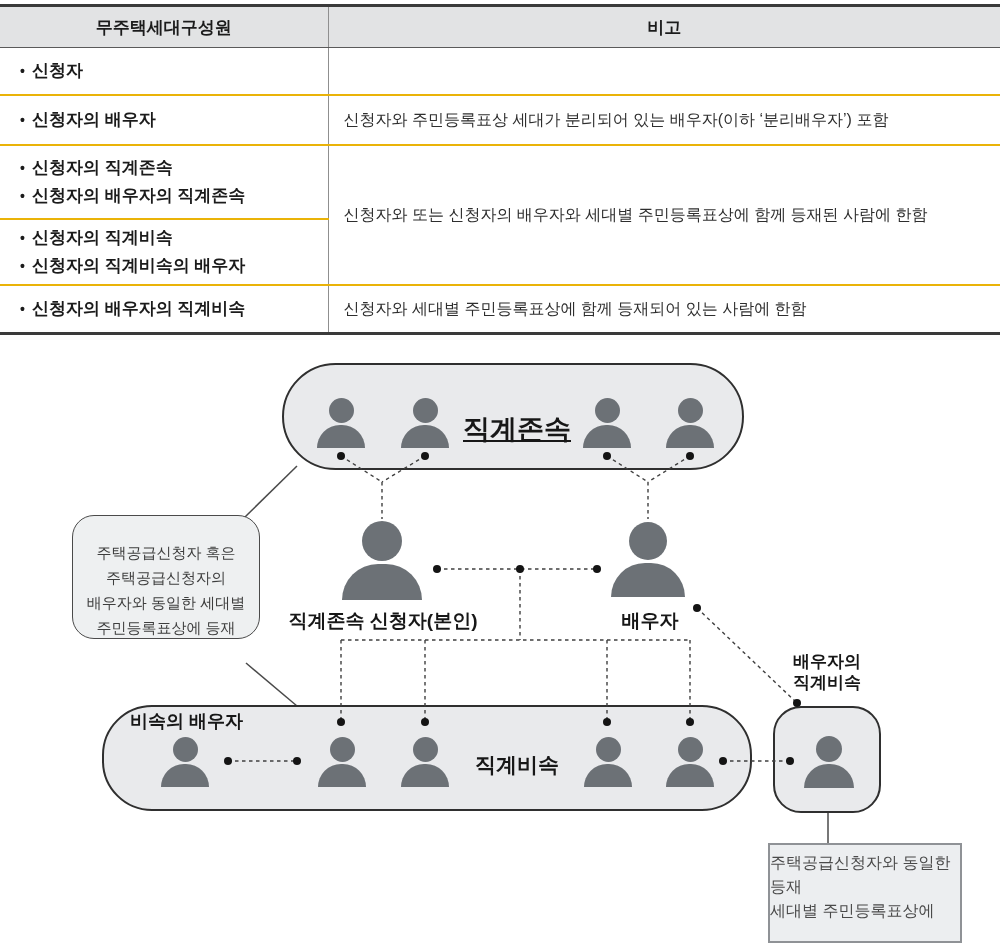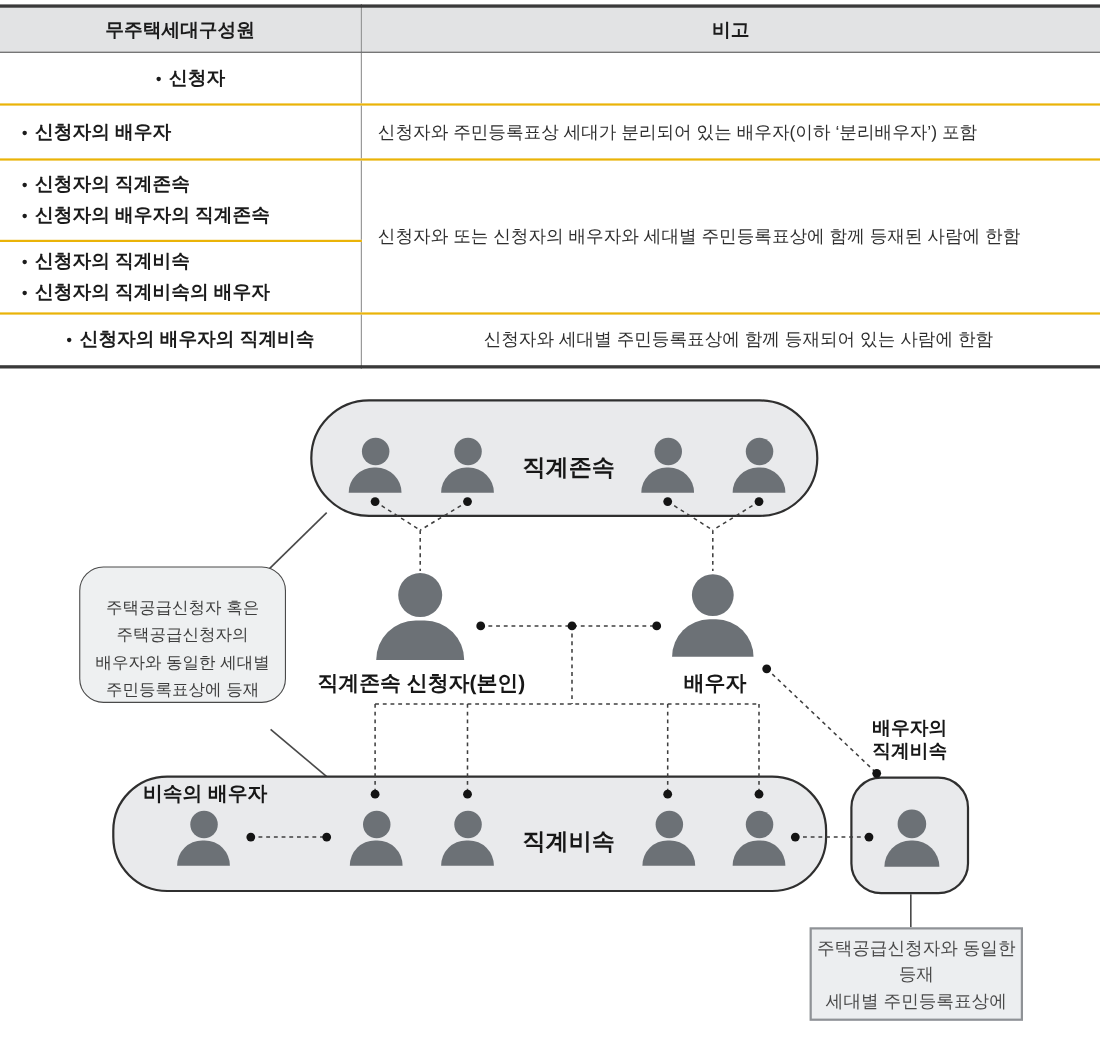--- a/index.html
+++ b/index.html
@@ -14,47 +14,47 @@
   #household-table th{height:38px;background:#e2e3e4;font-weight:bold;font-size:17px;color:#1b1b1b;
     border-bottom:1px solid #5a5a5a;text-align:center;}
   #household-table td{vertical-align:middle;}
   #household-table tbody tr td{border-top:2px solid #eab308;}
   #household-table tbody tr:first-child td{border-top:none;}
   #household-table .vdiv{border-right:1px solid #8f8f8f;}
   td.member{padding-left:20px;text-align:left;font-weight:bold;font-size:17px;color:#1b1b1b;}
   td.remark{padding-left:15px;text-align:left;font-size:16px;color:#2e2e2e;}
   .mline{line-height:27px;white-space:nowrap;}
   .bullet{margin-right:7px;font-size:14px;}
-  tr.h44 td{height:44px;text-align:center;} tr.h46 td{height:46px;} tr.h70 td{height:70px;} tr.h62 td{height:62px;}
+  tr.h44 td{height:44px;} tr.h46 td{height:46px;} tr.h70 td{height:70px;} tr.h62 td{height:62px;}
 
   
   .overlay{position:absolute;left:0;top:0;pointer-events:none;}
   #svg-under{z-index:1;} #svg-over{z-index:3;}
   .pill{position:absolute;background:#e9eaec;border:2px solid #2f2f2f;box-sizing:border-box;z-index:2;}
   #asc-box{left:282px;top:363px;width:462px;height:107px;border-radius:54px;}
   #desc-box{left:102px;top:705px;width:650px;height:106px;border-radius:50px;}
   #sp-desc-box{left:773px;top:706px;width:108px;height:107px;border-radius:28px;}
 
   #left-callout{position:absolute;left:72px;top:515px;width:188px;height:124px;box-sizing:border-box;
     border:1.5px solid #4a4a4a;border-radius:22px;background:#eef0f1;z-index:2;
     text-align:center;font-size:15px;line-height:25px;color:#3d3d3d;padding-top:24px;}
-  #bottom-note{position:absolute;left:736px;top:843px;width:194px;height:85px;box-sizing:border-box;
+  #bottom-note{position:absolute;left:768px;top:843px;width:194px;height:100px;box-sizing:border-box;
     border:2px solid #8f9296;background:#eceef0;z-index:2;
-    text-align:center;font-size:16px;line-height:24px;color:#4a4a4a;padding-top:6px;}
+    text-align:left;font-size:16px;line-height:24px;color:#4a4a4a;padding-top:6px;}
 
   .person{position:absolute;z-index:4;}
   .person .ph{border-radius:50%;background:#6c7176;margin:0 auto;}
   .person .pb{background:#6c7176;border-radius:200px 200px 0 0;margin-top:2px;}
   .p-sm{width:48px;} .p-sm .ph{width:25px;height:25px;} .p-sm .pb{height:23px;}
   .p-md{width:50px;} .p-md .ph{width:26px;height:26px;} .p-md .pb{height:24px;}
   .p-lg{width:80px;} .p-lg .ph{width:40px;height:40px;} .p-lg .pb{height:36px;margin-top:3px;}
   .p-lg2{width:74px;} .p-lg2 .ph{width:38px;height:38px;} .p-lg2 .pb{height:34px;margin-top:3px;}
 
   .dlabel{position:absolute;z-index:5;font-weight:bold;color:#171717;white-space:nowrap;}
-  #lbl-asc{left:517px;top:411px;font-size:21px;transform:translateX(-50%);}
+  #lbl-asc{left:517px;top:411px;font-size:27px;transform:translateX(-50%);text-decoration:underline;}
   #lbl-desc{left:517px;top:751px;font-size:21px;transform:translateX(-50%);}
   #lbl-desc-spouse{left:130px;top:709px;font-size:18px;}
   #lbl-applicant{left:383px;top:608px;font-size:19px;transform:translateX(-50%);}
   #lbl-spouse{left:650px;top:608px;font-size:19px;transform:translateX(-50%);}
   #lbl-sp-desc{left:827px;top:651px;font-size:17px;line-height:21px;transform:translateX(-50%);text-align:center;}
 </style>
 </head>
 <body>
 
 <div id="page">

